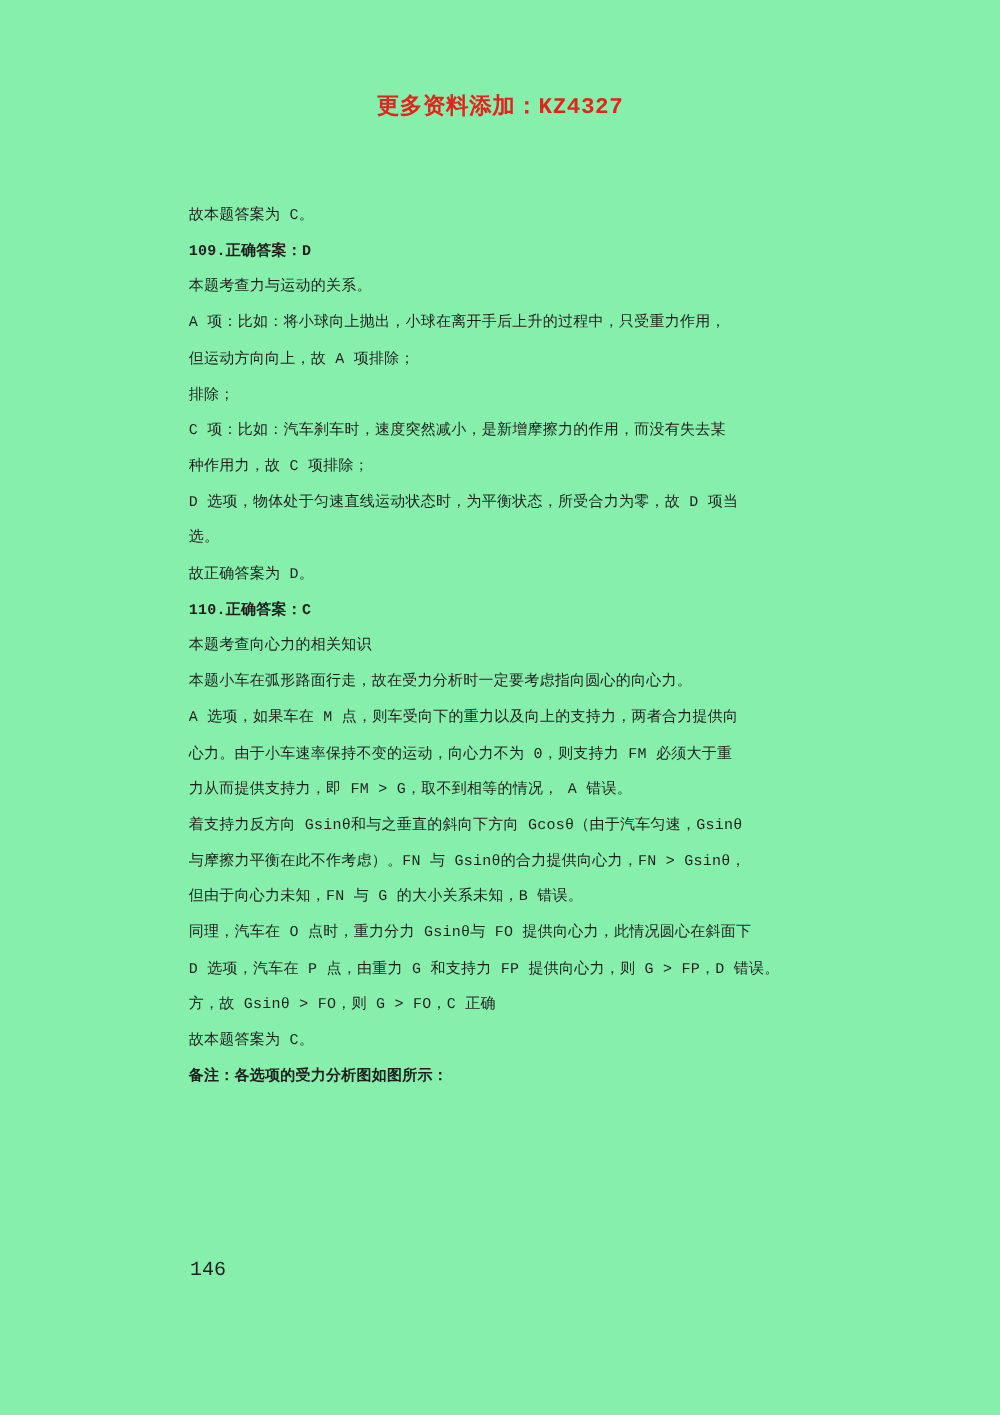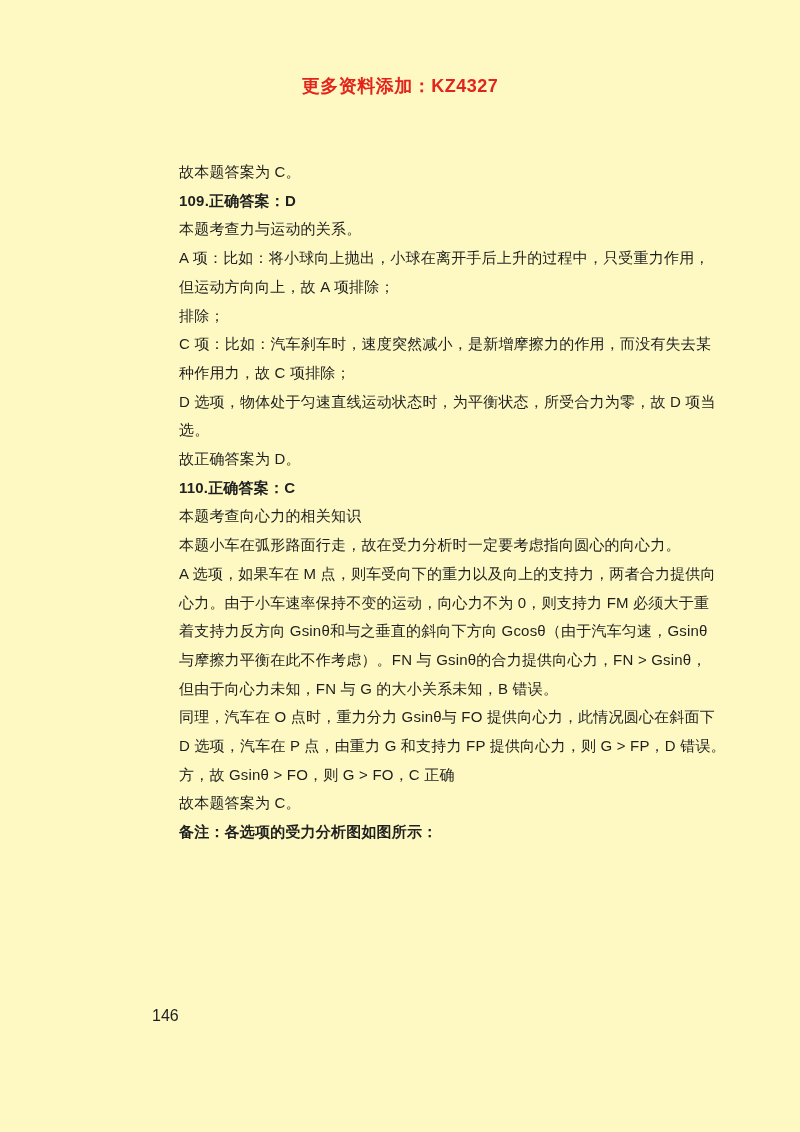--- a/index.html
+++ b/index.html
@@ -10,46 +10,46 @@
     width: 800px;
     height: 1132px;
     background: #ffffff;
     position: relative;
     font-family: "Liberation Sans", "DejaVu Sans", sans-serif;
     overflow: hidden;
   }
   .page {
     position: absolute;
     inset: 0;
-    background: #fef9c3;
+    background: #86efac;
+    font-family: Liberation Mono, monospace;
   }
   .promo {
     position: absolute;
     top: 74px;
     left: 0;
     width: 100%;
     text-align: center;
     font-size: 18px;
     font-weight: 700;
     letter-spacing: 0.5px;
     line-height: 24px;
   }
   .content {
     position: absolute;
     left: 151px;
     top: 158px;
     width: 500px;
     color: #1f1f1f;
   }
   .content .line {
-    font-size: 15px;
+    font-size: 12px;
     line-height: 28.7px;
     white-space: nowrap;
     letter-spacing: 0.2px;
-    margin-left: 28px;
   }
   .content .line.bold {
     font-weight: 700;
   }
   .page-number {
     position: absolute;
     left: 152px;
     top: 982px;
     font-size: 16px;
     line-height: 20px;
@@ -74,20 +74,21 @@
       <div class="line">C 项：比如：汽车刹车时，速度突然减小，是新增摩擦力的作用，而没有失去某</div>
       <div class="line">种作用力，故 C 项排除；</div>
       <div class="line">D 选项，物体处于匀速直线运动状态时，为平衡状态，所受合力为零，故 D 项当</div>
       <div class="line">选。</div>
       <div class="line">故正确答案为 D。</div>
       <div class="line bold">110.正确答案：C</div>
       <div class="line">本题考查向心力的相关知识</div>
       <div class="line">本题小车在弧形路面行走，故在受力分析时一定要考虑指向圆心的向心力。</div>
       <div class="line">A 选项，如果车在 M 点，则车受向下的重力以及向上的支持力，两者合力提供向</div>
       <div class="line">心力。由于小车速率保持不变的运动，向心力不为 0，则支持力 FM 必须大于重</div>
+      <div class="line">力从而提供支持力，即 FM &gt; G，取不到相等的情况， A 错误。</div>
       <div class="line">着支持力反方向 Gsinθ和与之垂直的斜向下方向 Gcosθ（由于汽车匀速，Gsinθ</div>
       <div class="line">与摩擦力平衡在此不作考虑）。FN 与 Gsinθ的合力提供向心力，FN &gt; Gsinθ，</div>
       <div class="line">但由于向心力未知，FN 与 G 的大小关系未知，B 错误。</div>
       <div class="line">同理，汽车在 O 点时，重力分力 Gsinθ与 FO 提供向心力，此情况圆心在斜面下</div>
       <div class="line">D 选项，汽车在 P 点，由重力 G 和支持力 FP 提供向心力，则 G &gt; FP，D 错误。</div>
       <div class="line">方，故 Gsinθ &gt; FO，则 G &gt; FO，C 正确</div>
       <div class="line">故本题答案为 C。</div>
       <div class="line bold">备注：各选项的受力分析图如图所示：</div>
     </div>
 

